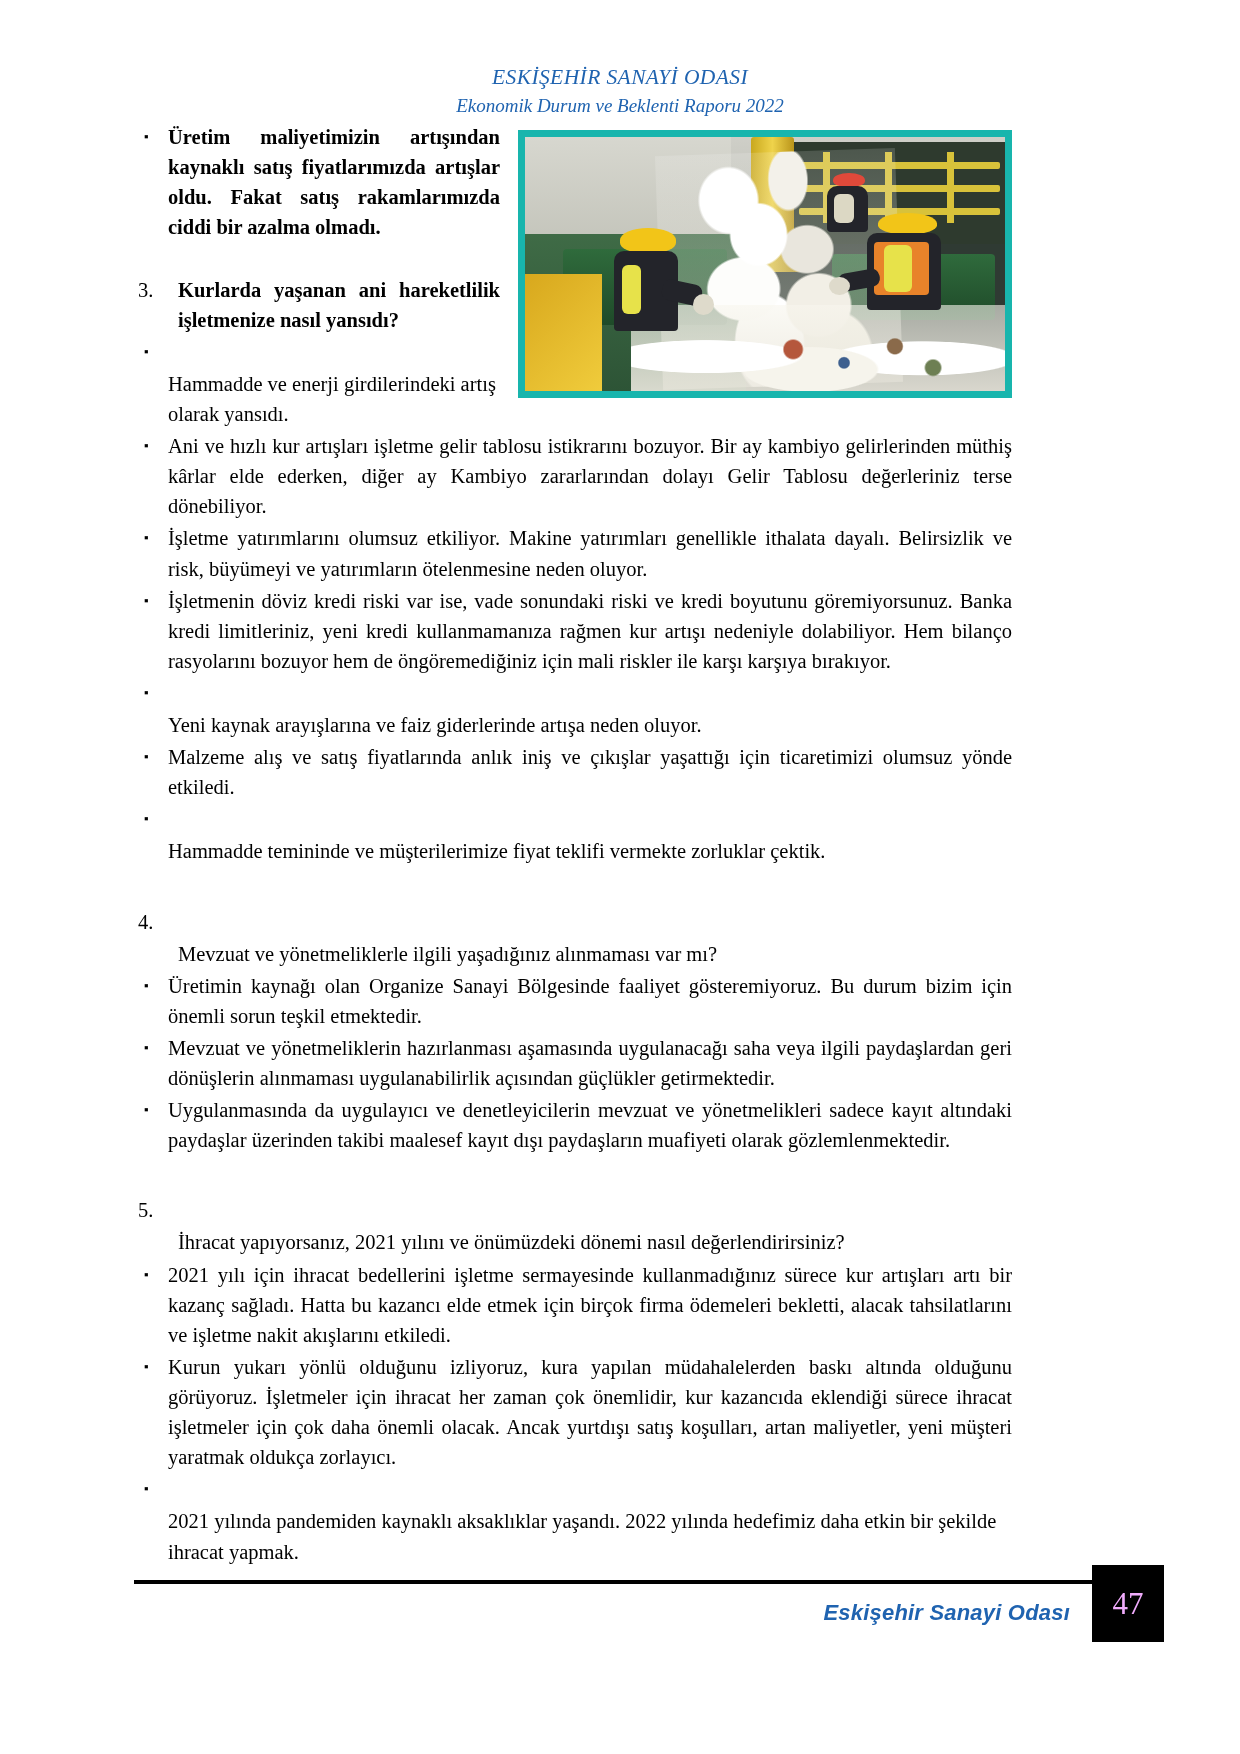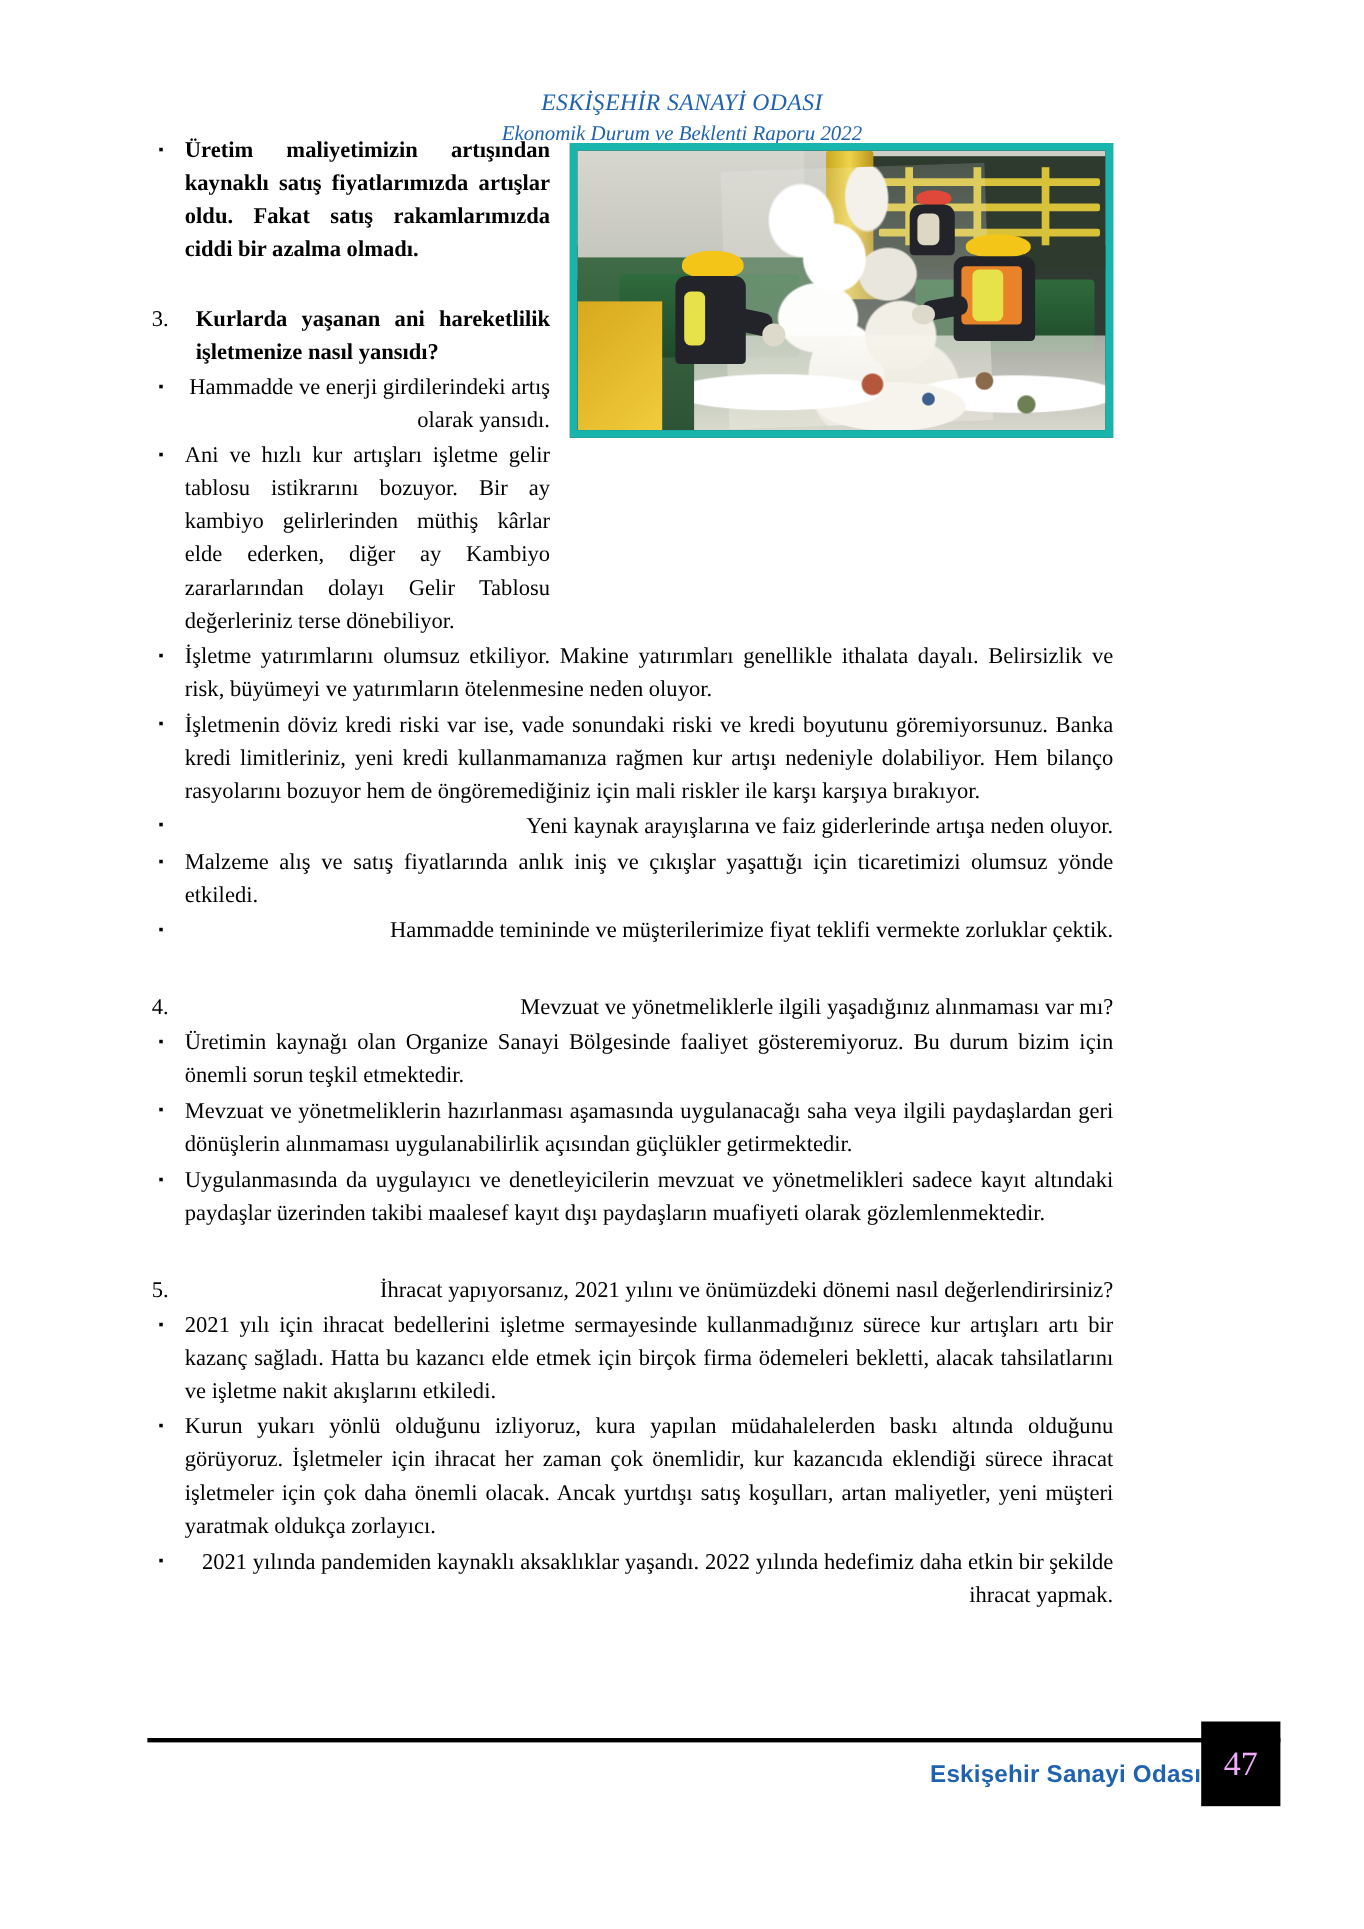--- a/index.html
+++ b/index.html
@@ -17,21 +17,21 @@
   .page {
     position: relative;
     width: 1240px;
     height: 1754px;
     padding: 0;
   }
 
   
   .doc-header {
     text-align: center;
-    padding-top: 80px;
+    padding-top: 64px;
     color: #1f63b0;
     font-style: italic;
     line-height: 1.28;
   }
   .doc-header .title-main {
     font-size: 21.5px;
     letter-spacing: 0.4px;
     display: block;
   }
   .doc-header .title-sub {
@@ -167,21 +167,21 @@
     text-align: left;
     padding-left: 4px;
   }
   .bullet-text {
     flex: 1 1 auto;
     font-size: 20.5px;
     line-height: 1.47;
     text-align: justify;
     text-justify: inter-word;
   }
-  .bullet-text.nojust { text-align: right; }
+  .bullet-text.nojust { text-align: left; margin-top: 32px; }
 
   .narrow { width: 366px; font-weight: bold; }
   .gap-md { height: 30px; }
   .gap-lg { height: 38px; }
 
   
   .footer {
     position: absolute;
     left: 134px;
     right: 0px;
@@ -196,21 +196,23 @@
   .footer-body {
     display: flex;
     align-items: stretch;
     justify-content: flex-end;
     height: 58px;
   }
   .footer-name {
     display: flex;
     align-items: center;
     justify-content: flex-end;
+    padding-right: 22px;
     font-family: "Liberation Sans", "DejaVu Sans", sans-serif;
+    font-style: italic;
     font-weight: bold;
     font-size: 22px;
     color: #1f63b0;
     letter-spacing: 0.2px;
   }
   .footer-pagebox {
     background: #000000;
     color: #f0abfc;
     width: 72px;
     display: flex;

